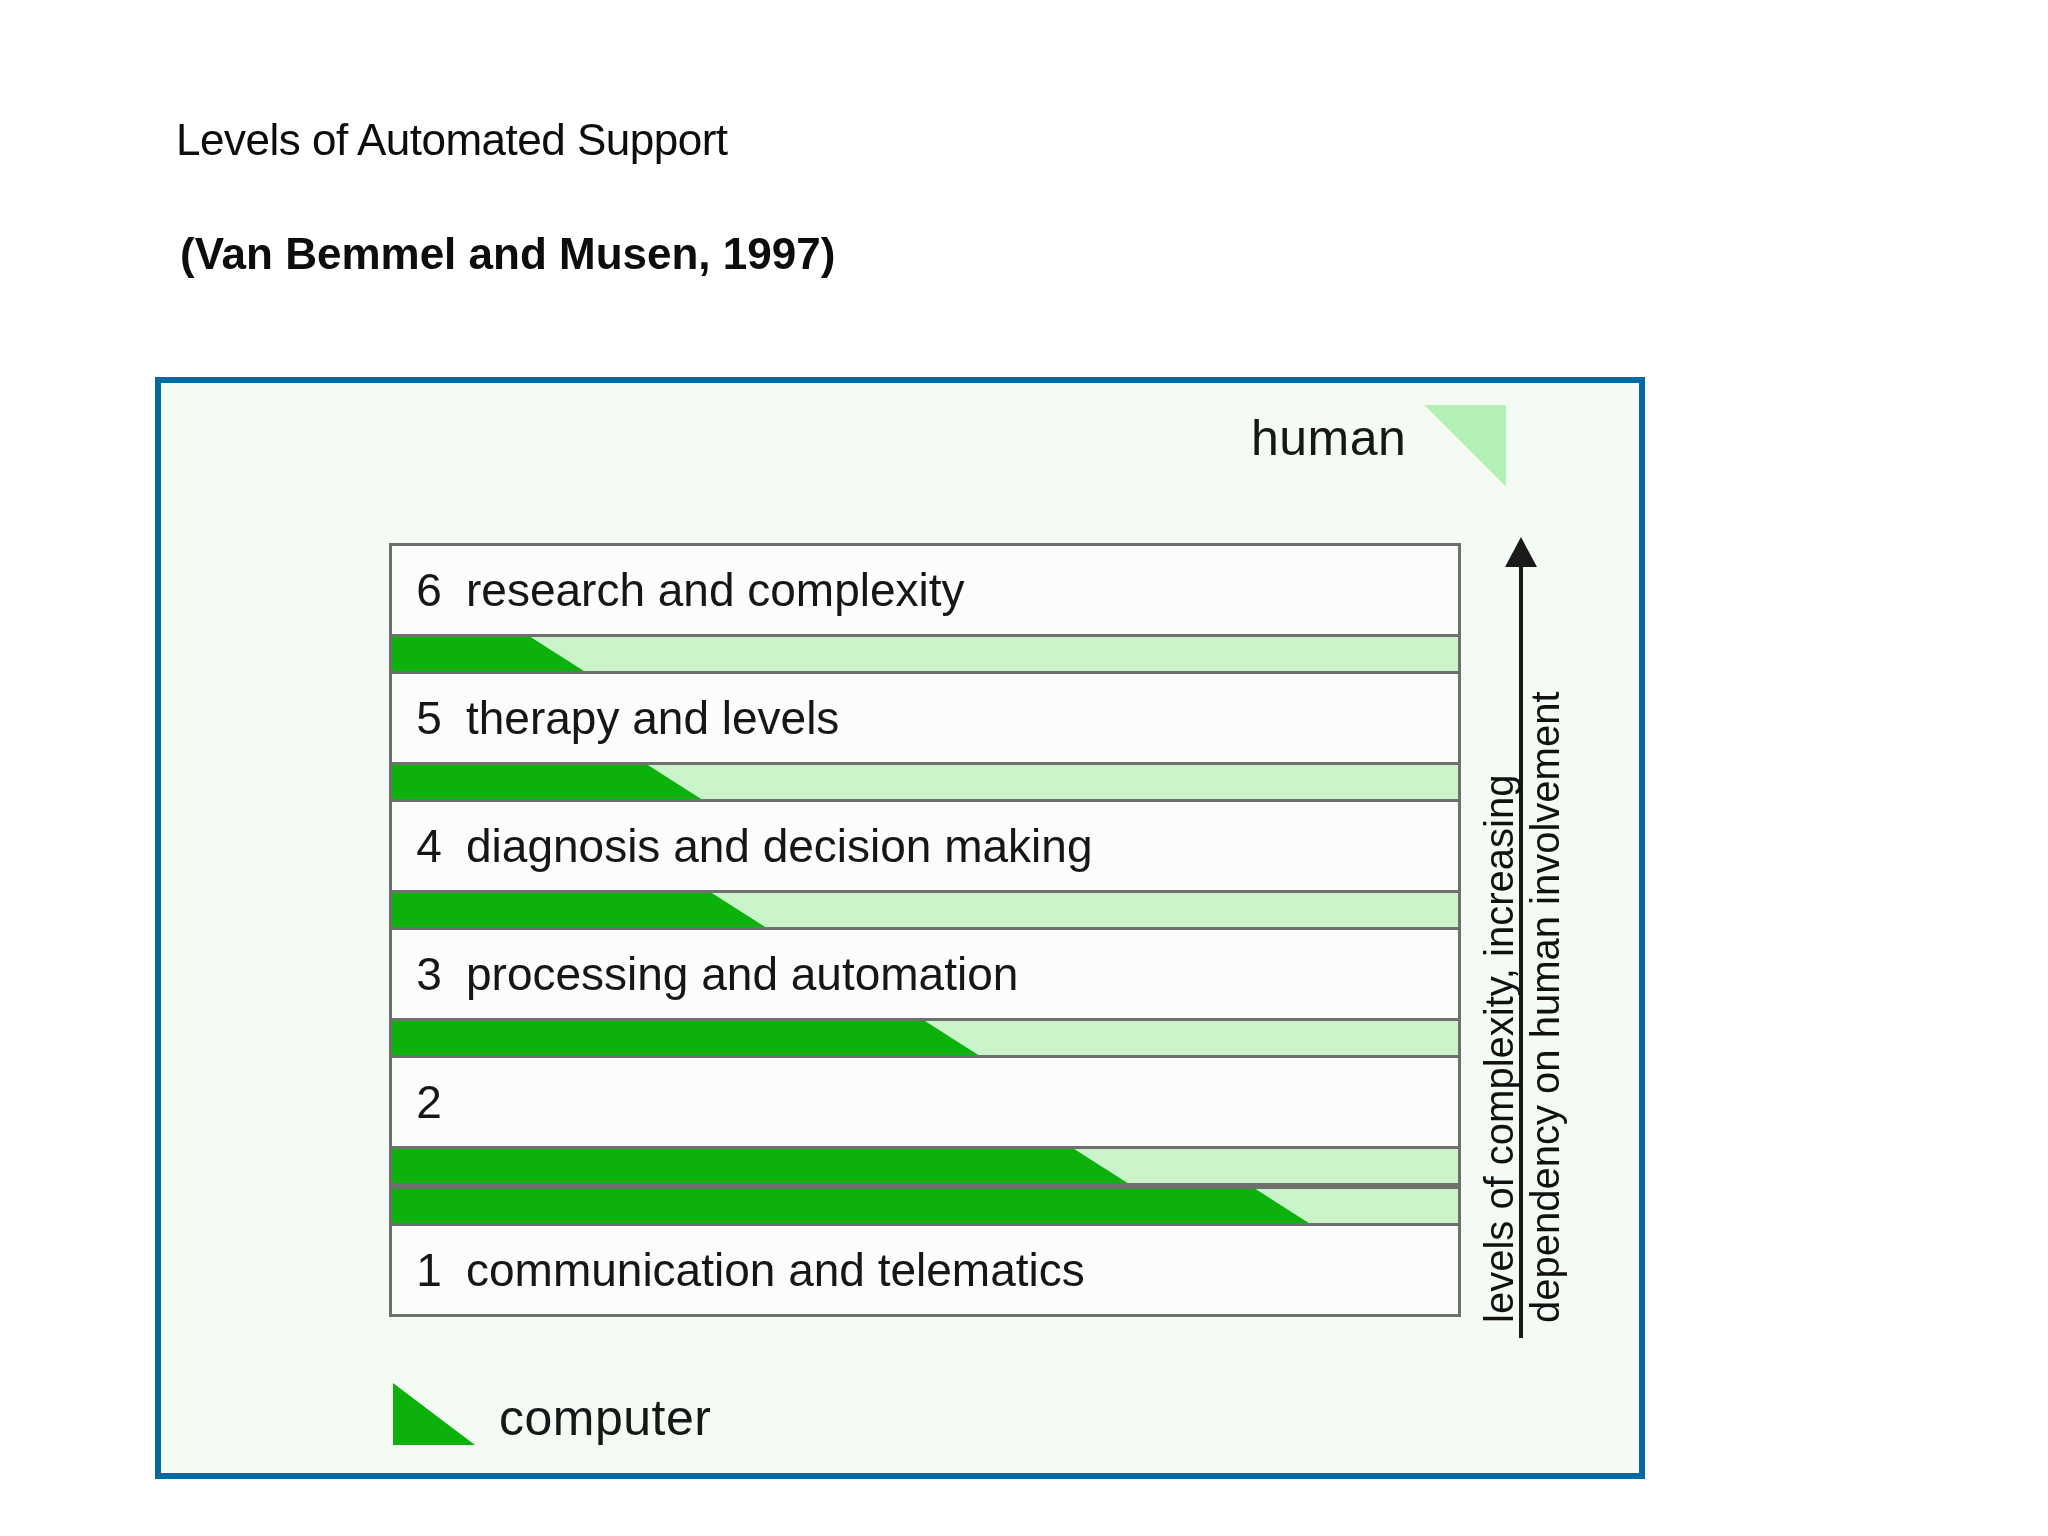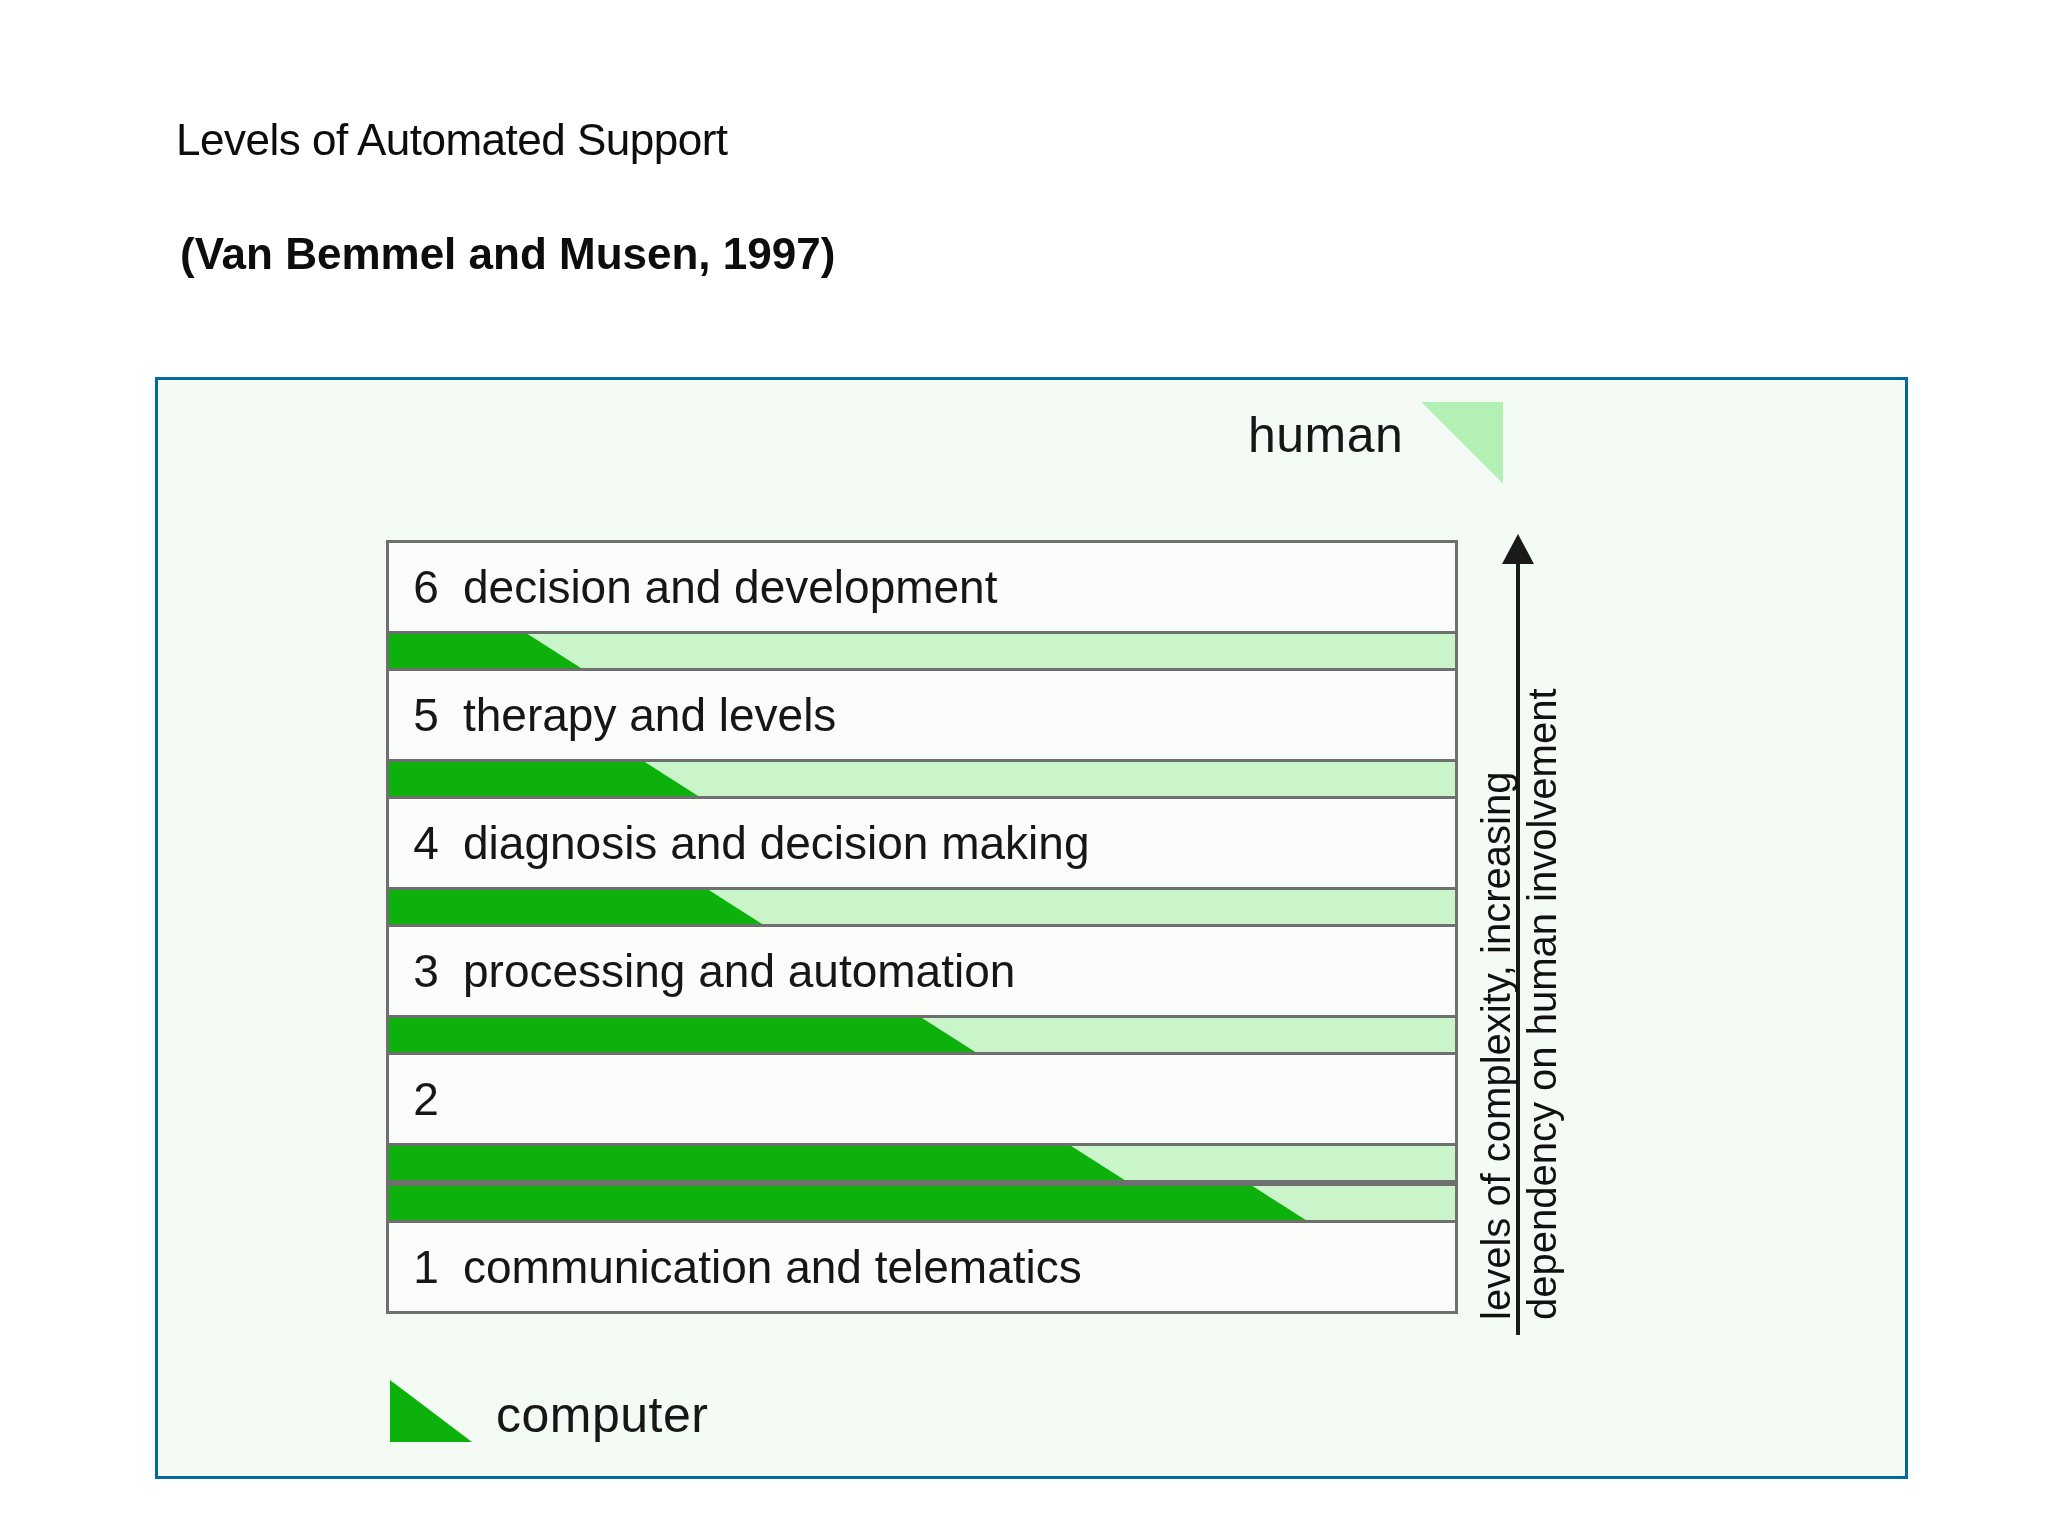--- a/index.html
+++ b/index.html
@@ -36,24 +36,24 @@
     font-weight: 700;
     color: #0d0d0d;
     white-space: nowrap;
   }
 
   
   #figure-frame {
     position: absolute;
     left: 155px;
     top: 377px;
-    width: 1753px;
+    width: 1490px;
     height: 1102px;
     box-sizing: border-box;
-    border: 3px solid #0369a1;
+    border: 6px solid #0369a1;
     background: #f4fbf4;
   }
 
   
   #human-legend {
     position: absolute;
     left: 1090px;
     top: 22px;
     display: flex;
     align-items: flex-start;
@@ -197,21 +197,21 @@
 
   <div id="human-legend">
     <span class="legend-label">human</span>
     <span class="tri-human"></span>
   </div>
 
   <div id="levels-stack">
 
     <div class="level-row">
       <span class="level-num">6</span>
-      <span class="level-label">decision and development</span>
+      <span class="level-label">research and complexity</span>
     </div>
     <div class="split-bar">
       <div class="computer-share" style="width: 18%; clip-path: polygon(0% 0%, 72.22% 0%, 100% 100%, 0% 100%);"></div>
     </div>
 
     <div class="level-row">
       <span class="level-num">5</span>
       <span class="level-label">therapy and levels</span>
     </div>
     <div class="split-bar">

